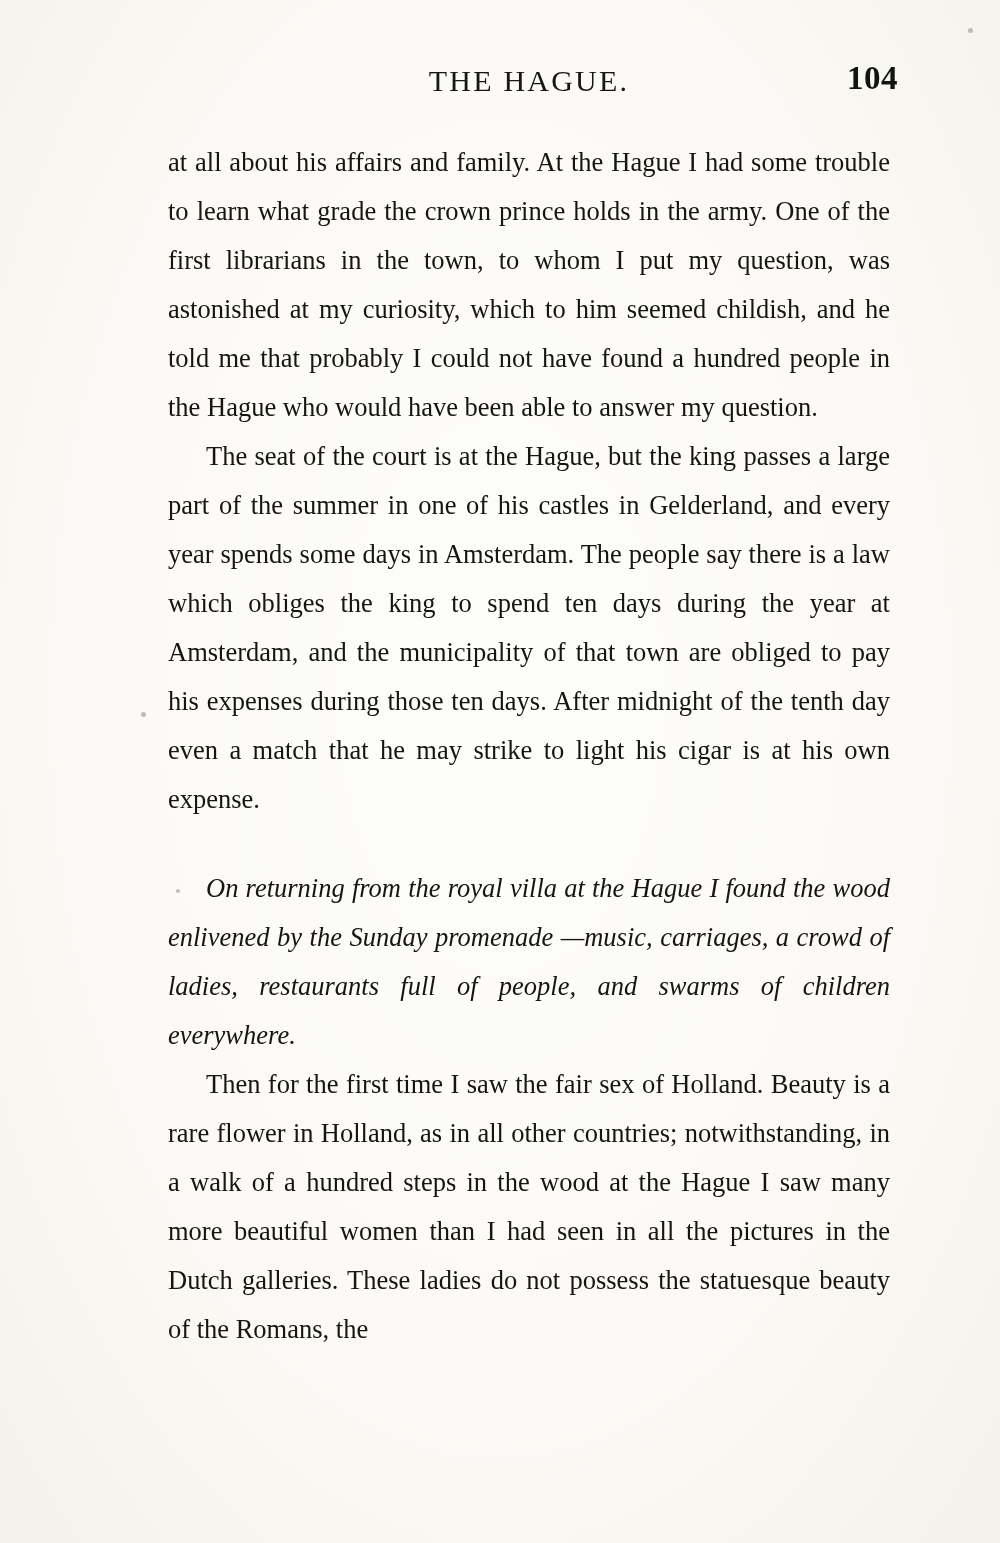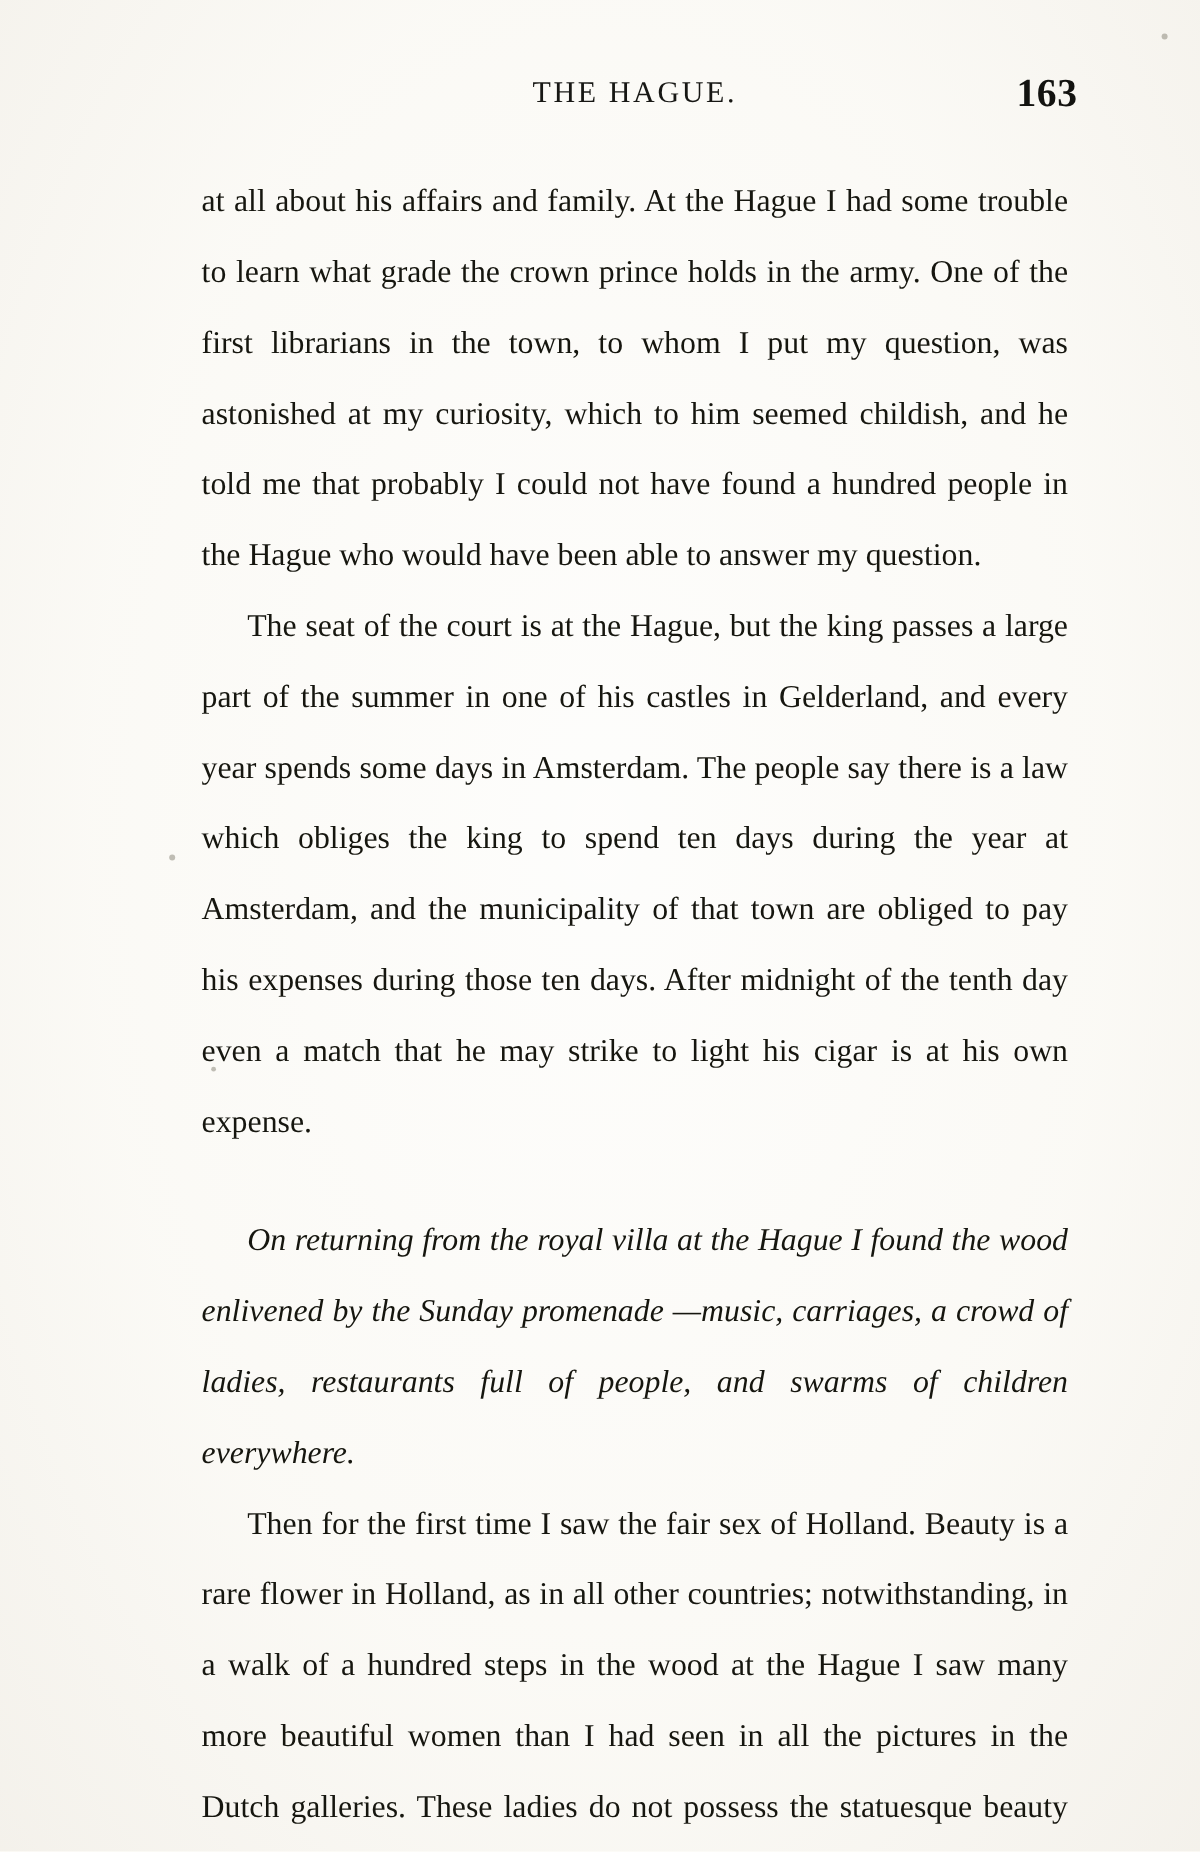--- a/index.html
+++ b/index.html
@@ -37,42 +37,42 @@
   }
   .running-head {
     position: relative;
     height: 52px;
   }
   .head-title {
     position: absolute;
     left: 50%;
     transform: translateX(-50%);
     top: 0;
-    font-size: 25px;
+    font-size: 30px;
     letter-spacing: 2.2px;
     font-variant: normal;
     white-space: nowrap;
     color: #171714;
   }
   .page-number {
     position: absolute;
     right: -8px;
     top: -4px;
     font-size: 33px;
     font-weight: bold;
     letter-spacing: 0.5px;
     color: #131310;
   }
   .body-text {
     margin-top: 22px;
   }
   p.para {
     margin: 0;
     font-size: 26.5px;
-    line-height: 59px;
+    line-height: 49px;
     text-align: justify;
     text-justify: inter-word;
     text-indent: 38px;
     color: #16160f;
     -webkit-font-smoothing: antialiased;
   }
   p.para.first {
     text-indent: 0;
   }
   p.para.gap {
@@ -93,21 +93,21 @@
 <div class="page">
 
   <span class="speck" style="left:968px; top:28px; width:5px; height:5px;"></span>
   <span class="speck" style="left:141px; top:712px; width:5px; height:5px;"></span>
   <span class="speck" style="left:176px; top:889px; width:4px; height:4px;"></span>
 
   <div class="content">
 
     <div class="running-head">
       <div class="head-title">THE HAGUE.</div>
-      <div class="page-number">163</div>
+      <div class="page-number">104</div>
     </div>
 
     <div class="body-text">
       <p class="para first">at all about his affairs and family.   At the Hague I had some trouble to learn what grade the crown prince holds in the army.   One of the first librarians in the town, to whom I put my question, was astonished at my curiosity, which to him seemed childish, and he told me that probably I could not have found a hundred people in the Hague who would have been able to answer my question.</p>
       <p class="para">The seat of the court is at the Hague, but the king passes a large part of the summer in one of his castles in Gelderland, and every year spends some days in Amsterdam.   The people say there is a law which obliges the king to spend ten days during the year at Amsterdam, and the municipality of that town are obliged to pay his expenses during those ten days. After midnight of the tenth day even a match that he may strike to light his cigar is at his own expense.</p>
       <p class="para gap">On returning from the royal villa at the Hague I found the wood enlivened by the Sunday promenade —music, carriages, a crowd of ladies, restaurants full of people, and swarms of children everywhere.</p>
       <p class="para">Then for the first time I saw the fair sex of Holland.   Beauty is a rare flower in Holland, as in all other countries; notwithstanding, in a walk of a hundred steps in the wood at the Hague I saw many more beautiful women than I had seen in all the pictures in the Dutch galleries.   These ladies do not possess the statuesque beauty of the Romans, the</p>
     </div>
 
   </div>

